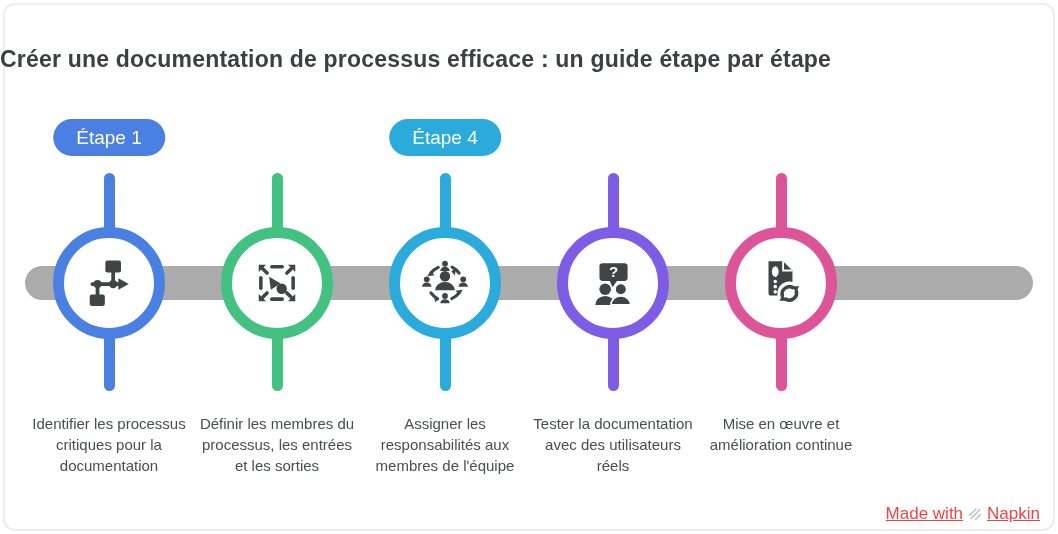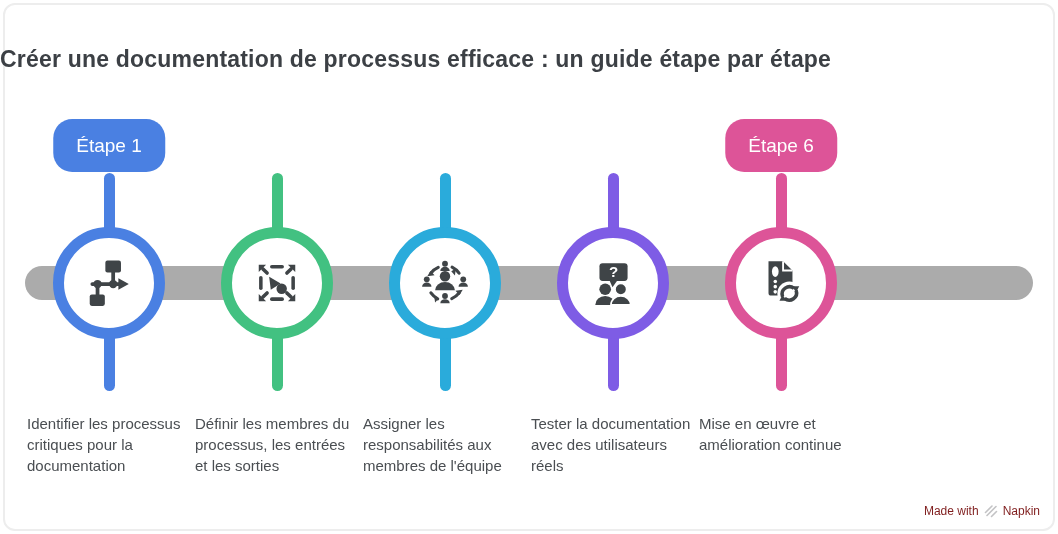--- a/index.html
+++ b/index.html
@@ -13,41 +13,41 @@
     font-size:23px;font-weight:700;color:#3c4045;letter-spacing:.2px;
   }
   .timeline-bar{
     position:absolute;left:25px;top:266px;width:1008px;height:34px;
     border-radius:17px;background:#ababab;z-index:1;
   }
   .steps{position:absolute;left:25px;top:0;width:1008px;height:534px;display:flex;}
   .step{position:relative;width:168px;height:534px;}
   .pill{
     position:absolute;top:119px;left:50%;transform:translateX(-50%);
-    height:37px;line-height:37px;padding:8px 23px;border-radius:19px;
+    height:37px;line-height:37px;padding:0 23px;border-radius:19px;
     background:var(--c);color:#ffffff;font-size:19px;white-space:nowrap;z-index:4;
   }
   .vline{
     position:absolute;top:173px;left:50%;margin-left:-5.5px;width:11px;height:218px;
     border-radius:6px;background:var(--c);z-index:2;
   }
   .circle{
     position:absolute;top:227px;left:50%;transform:translateX(-50%);
     width:112px;height:112px;box-sizing:border-box;border-radius:50%;
     background:#ffffff;border:11px solid var(--c);z-index:3;
     display:flex;align-items:center;justify-content:center;
   }
   .circle svg{display:block;}
   .desc{
-    position:absolute;top:413px;left:2px;right:2px;
+    position:absolute;top:413px;left:2px;right:2px;text-align:center;
     font-size:15px;line-height:21px;color:#4a4e52;
   }
   .watermark{
     position:absolute;right:18px;top:504px;display:flex;align-items:center;gap:5px;
-    font-size:12px;color:#7f1d1d;z-index:5;
+    font-size:17px;color:#ef4444;z-index:5;text-decoration:underline;
   }
   .watermark svg{display:block;}
 </style>
 </head>
 <body>
 
 <div class="canvas">
   <div class="frame"></div>
 
   <div class="title">Créer une documentation de processus efficace : un guide étape par étape</div>
@@ -98,20 +98,21 @@
             <polygon points="16.5,18 27.5,24.5 18,30.5"></polygon>
             <circle cx="28.5" cy="29.5" r="5"></circle>
           </g>
         </svg>
       </div>
       <div class="desc">Définir les membres du processus, les entrées et les sorties</div>
     </div>
 
 
     <div class="step" style="--c: #2aabdb;">
+      <div class="pill">Étape 4</div>
       <div class="vline"></div>
       <div class="circle">
         <svg width="50" height="50" viewBox="0 0 48 48">
           <g fill="currentColor">
             <circle cx="24" cy="17.5" r="5"></circle>
             <path d="M14.5 31 a9.5 8 0 0 1 19 0 z"></path>
             <circle cx="24" cy="5.5" r="2.8"></circle>
             <path d="M19.5 12.5 a4.5 4 0 0 1 9 0 z"></path>
             <circle cx="6.5" cy="20.5" r="2.8"></circle>
             <path d="M2 27.5 a4.5 4 0 0 1 9 0 z"></path>
@@ -151,21 +152,20 @@
             <circle cx="31.5" cy="30" r="5.6"></circle>
             <path d="M22 45 a9.5 8.5 0 0 1 19 0 z"></path>
           </g>
           <text x="24.5" y="18.5" font-size="14.5" font-weight="bold" fill="#ffffff" text-anchor="middle">?</text>
         </svg>
       </div>
       <div class="desc">Tester la documentation avec des utilisateurs réels</div>
     </div>
 
     <div class="step" style="--c: #dd5498;">
-      <div class="pill">Étape 6</div>
       <div class="vline"></div>
       <div class="circle">
         <svg width="50" height="50" viewBox="0 0 48 48">
           <path d="M12 3 h14 l9 9 v21.5 a2.5 2.5 0 0 1 -2.5 2.5 h-18 a2.5 2.5 0 0 1 -2.5 -2.5 z" fill="currentColor"></path>
           <path d="M26 3 v9 h9" stroke="#ffffff" stroke-width="1.8" fill="none"></path>
           <ellipse cx="18.5" cy="13" rx="3.2" ry="5.2" fill="#ffffff"></ellipse>
           <circle cx="18.5" cy="22.5" r="1.7" fill="#ffffff"></circle>
           <circle cx="18.5" cy="27.5" r="1.7" fill="#ffffff"></circle>
           <circle cx="18.5" cy="32.5" r="1.7" fill="#ffffff"></circle>
           <circle cx="32" cy="34" r="11.5" fill="#ffffff"></circle>

